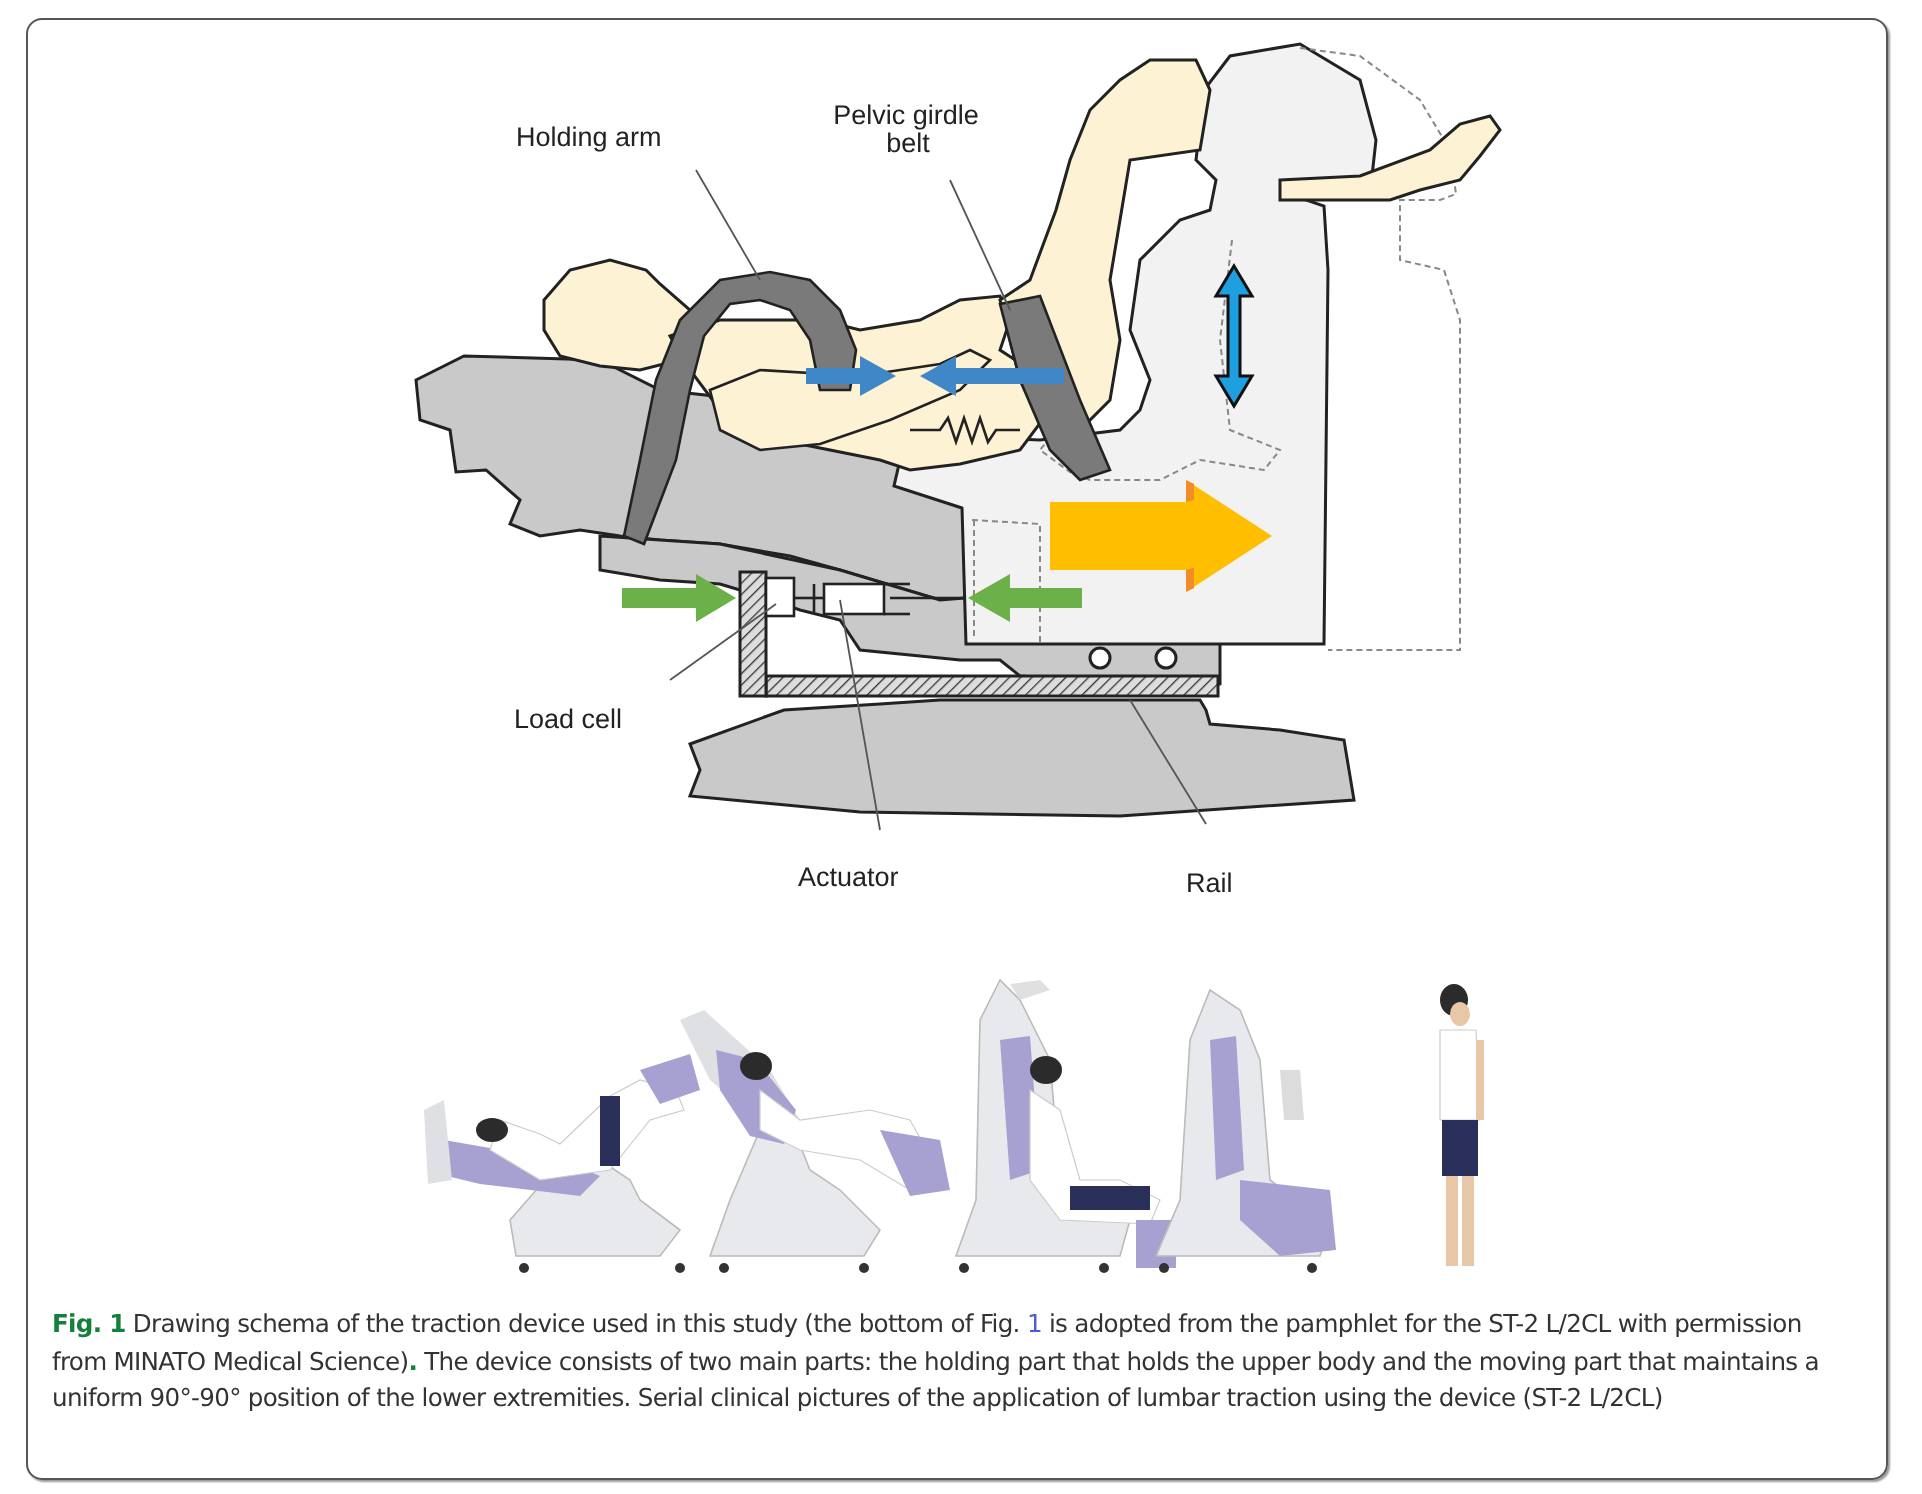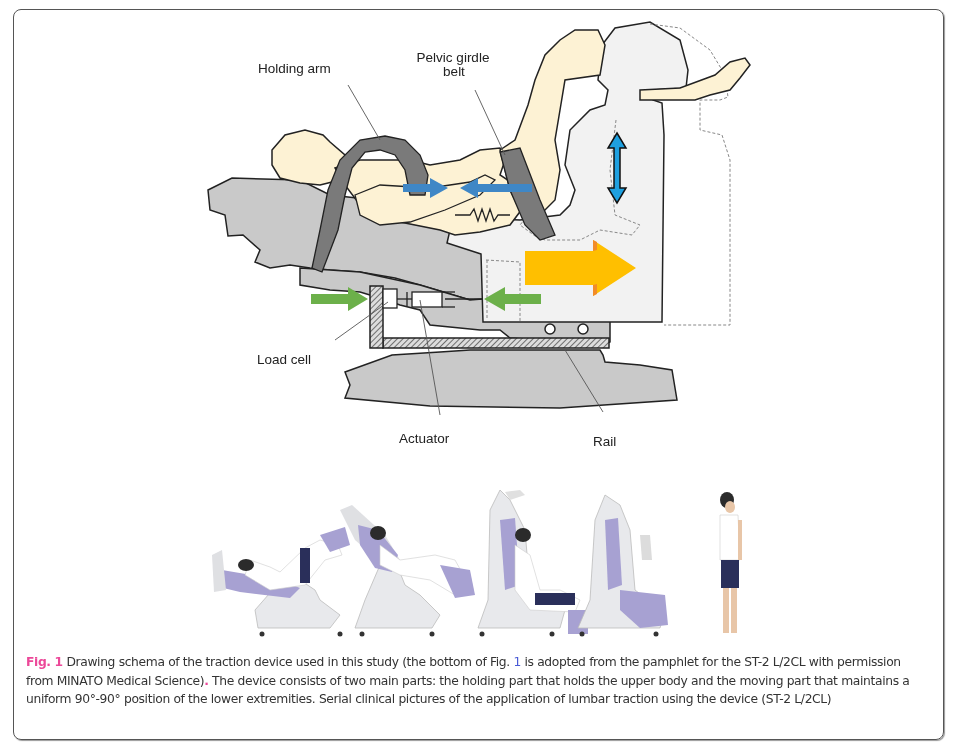--- a/index.html
+++ b/index.html
@@ -9,21 +9,21 @@
     border: 1.5px solid #555; border-radius: 8px; box-sizing: border-box;
     box-shadow: 1px 1px 1px #999;
   }
   svg.schema { position: absolute; left: 0; top: 0; }
   .lbl { font-family: "Liberation Sans", sans-serif; font-size: 13.5px; fill: #222; }
   .caption {
     position: absolute; left: 26px; top: 653px; width: 905px;
     font-family: "DejaVu Sans", sans-serif; font-size: 12.3px; line-height: 18.6px; color: #333;
     letter-spacing: -0.35px;
   }
-  .caption .fig { font-weight: bold; color: #ec4899; }
+  .caption .fig { font-weight: bold; color: #15803d; }
   .caption .ref { color: #4a5bd6; }
 </style>
 </head>
 <body>
 
 <div class="frame"></div>
 
 <svg class="schema" width="961" height="650" viewBox="0 0 961 650">
   <defs>
     <pattern id="hatch" width="4" height="4" patternUnits="userSpaceOnUse" patternTransform="rotate(45)">

